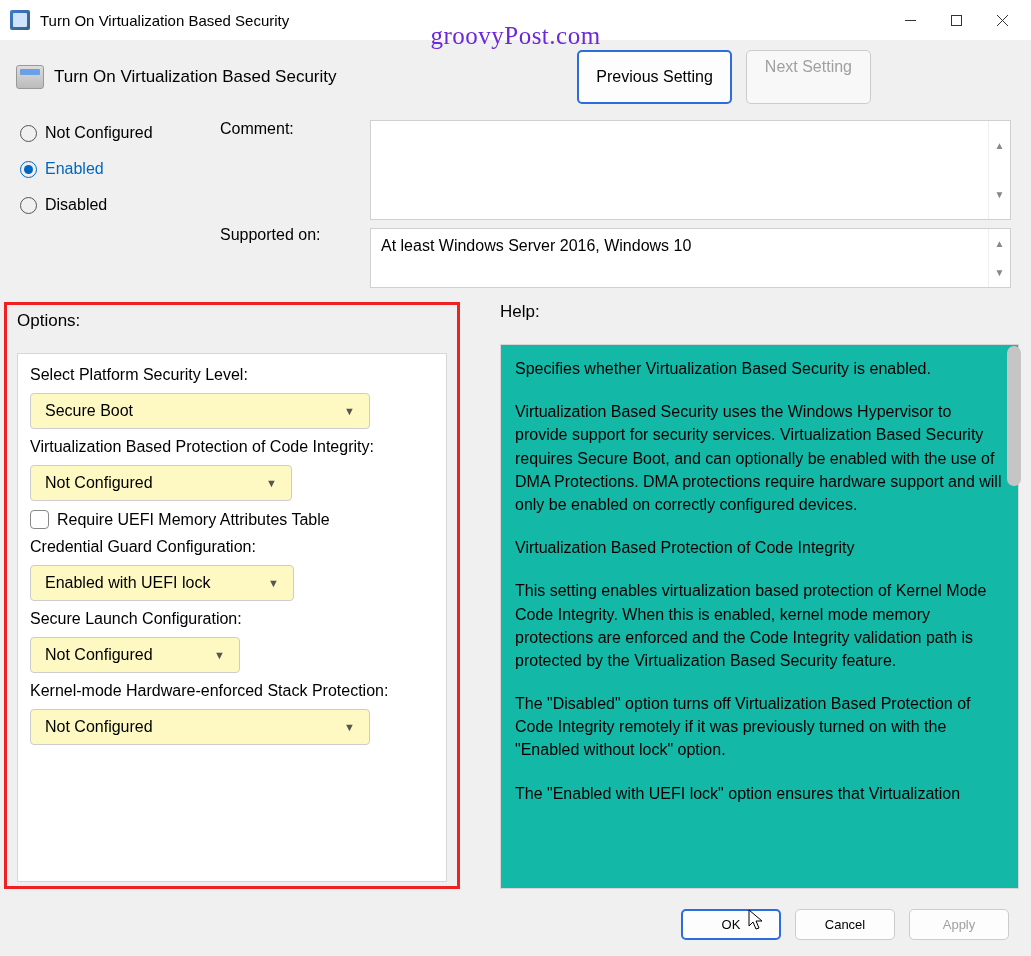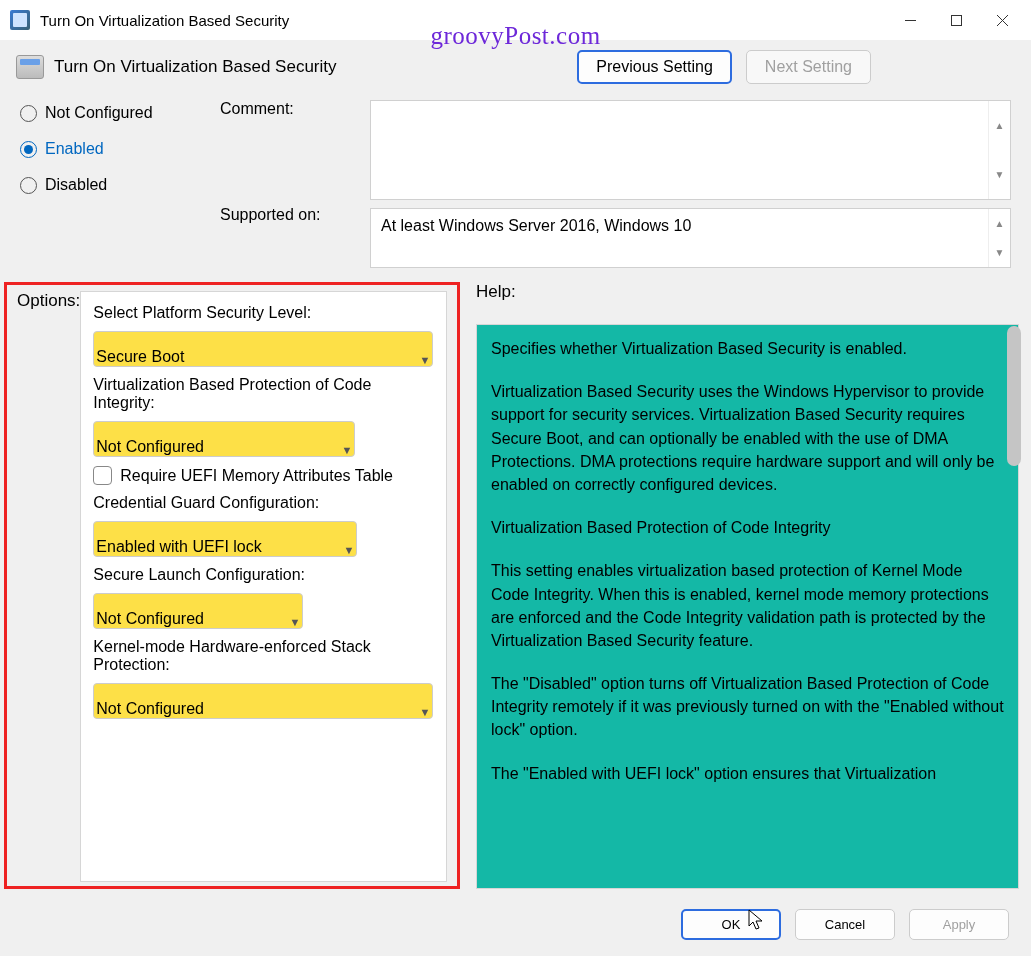--- a/index.html
+++ b/index.html
@@ -12,50 +12,50 @@
 .watermark { position: absolute; top: 22px; left: 50%; transform: translateX(-50%); color: #6d28d9; font-family: Georgia, serif; font-size: 25px; letter-spacing: 0.5px; pointer-events: none; }
 .winctrls { display: flex; gap: 0; }
 .winbtn { width: 46px; height: 32px; display: flex; align-items: center; justify-content: center; color: #333; }
 .winbtn svg { width: 11px; height: 11px; }
 .header-row { display:flex; align-items:center; padding: 10px 20px 4px 16px; }
 .header-row .hicon { width: 28px; height: 24px; background: linear-gradient(#ddd,#bbb); border: 1px solid #999; border-radius: 3px; margin-right: 10px; position:relative;}
 .header-row .hicon::after{content:"";position:absolute;top:3px;left:3px;right:3px;height:6px;background:#6aa0e8;border-radius:1px;}
 .header-row .hlabel { font-size: 17px; flex:1;}
 .navbtns { display:flex; gap: 14px; margin-left:auto; margin-right: 140px;}
 .btn { padding: 7px 18px; border: 1px solid #ccc; border-radius: 5px; background: #fdfdfd; font-size: 16px; color:#000; }
-.btn.focused { border: 2px solid #2d6cdf; padding: 6px 17px; }
+.btn.focused { border: 2px solid #2d6cdf; padding: 16px 17px; }
 .btn.disabled { color: #a0a0a0; background:#f8f8f8; }
 .config-row { display:flex; padding: 12px 20px 0 20px; gap: 20px; }
 .radios { width: 180px; display:flex; flex-direction:column; gap: 18px; padding-top: 4px;}
 .radio { display:flex; align-items:center; gap: 8px; font-size: 16px;}
 .rcircle { width: 17px; height: 17px; border: 1.5px solid #555; border-radius: 50%; display:flex; align-items:center; justify-content:center; }
 .radio.sel .rcircle { border-color: #0067c0; }
 .radio.sel .rcircle::after { content:""; width:9px; height:9px; background:#0067c0; border-radius:50%; }
 .radio.sel { color:#0067c0; font-weight:400;}
 .labels-col { width: 130px; display:flex; flex-direction:column; font-size: 16px; }
 .labels-col .lbl1 { height: 102px; }
 .labels-col .lbl2 { padding-top: 4px;}
 .textareas { flex:1; display:flex; flex-direction:column; gap: 8px; }
 .tbox { position:relative; border: 1px solid #d0d0d0; background:#fff; display:flex; }
 .tbox .txt { flex:1; padding: 8px 10px; font-size: 16px; min-height: 40px;}
 .tbox-comment { height: 100px; }
 .tbox-support { height: 60px;}
 .spin { width: 22px; display:flex; flex-direction:column; border-left:1px solid #eee;}
 .spin .s { flex:1; display:flex; align-items:center; justify-content:center; color:#888; font-size:10px;}
 .panes { display:flex; gap: 16px; padding: 14px 12px 8px 4px; flex:1; min-height:0; position:relative;}
-.options-wrap { width: 456px; border: 3px solid #e22; padding: 6px 10px 4px 10px; display:flex; flex-direction:row;}
+.options-wrap { width: 456px; border: 3px solid #e22; padding: 6px 10px 4px 10px; display:flex; flex-direction:column;}
 .pane-title { font-size: 17px; margin-bottom: 22px; }
 .opt-panel { border: 1px solid #d6d6d6; background: #fff; flex:1; padding: 12px 12px; display:flex; flex-direction: column; gap: 9px; overflow:hidden;}
 .opt-label { font-size: 16px; }
-.select { border: 1px solid #ccc; border-radius: 4px; background:#fde047; height: 36px; display:flex; align-items:flex-end; padding: 0 2px; font-size:16px; justify-content: space-between; }
+.select { border: 1px solid #ccc; border-radius: 4px; background:#fef9c3; height: 36px; display:flex; align-items:center; padding: 0 14px; font-size:16px; justify-content: space-between; }
 .select .chev { color:#555; font-size: 11px;}
 .sel-w1{ width: 340px;} .sel-w2{ width:262px;} .sel-w3{width:264px;gap:24px;} .sel-w4{width:210px;} .sel-w5{width:340px;}
 .chk { display:flex; align-items:center; gap: 8px; font-size: 16px; text-align: right;}
 .chkbox { width:19px; height:19px; border:1.5px solid #888; border-radius:4px; background:#fff;}
-.help-wrap { flex:1; display:flex; flex-direction:column; position:relative; min-width:0;}
+.help-wrap { flex:1; display:flex; flex-direction:column; position:relative; min-width:0;margin-left:24px;}
 .help-panel { border:1px solid #d6d6d6; background:#14b8a6; flex:1; padding: 12px 14px; font-size:16px; line-height:1.45; overflow:hidden;}
 .help-panel p{ margin: 0 0 20px 0;}
 .vscroll { position:absolute; right:-2px; top: 44px; width: 14px; height: 140px; background:#c5c5c5; border-radius: 7px;}
 .footer { display:flex; justify-content:flex-end; gap: 14px; padding: 12px 22px 16px 0;}
 .fbtn { min-width: 100px; text-align:center; padding: 7px 0; border:1px solid #ccc; border-radius:5px; background:#fdfdfd; font-size:13px;}
 .fbtn.primary { border:2px solid #2d6cdf; padding:6px 0;}
 .fbtn.disabled { color:#a0a0a0;}
 .cursor { position:absolute; width:18px; height:24px; pointer-events:none;}
 </style>
 </head>

